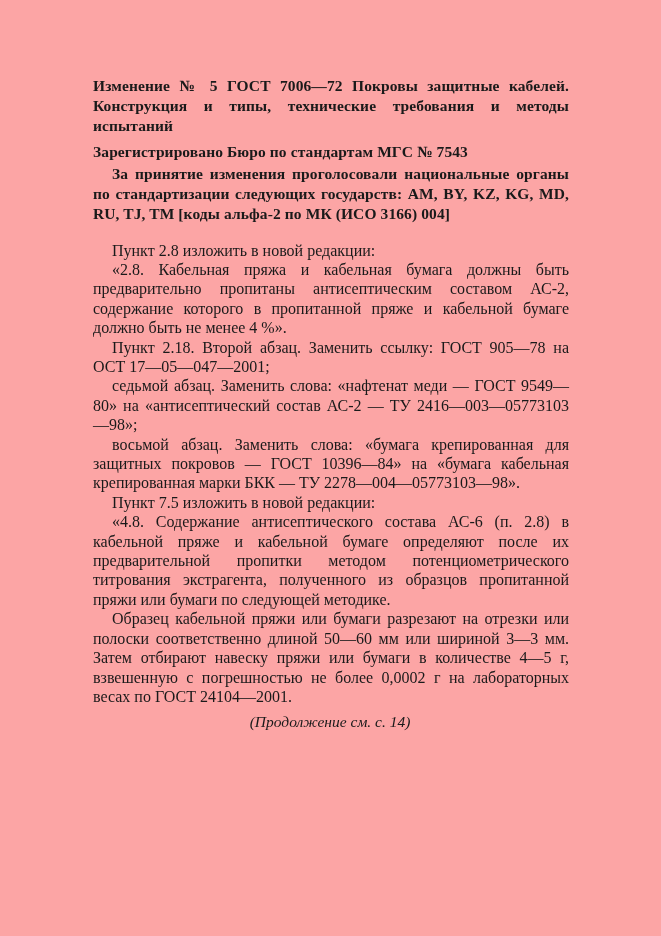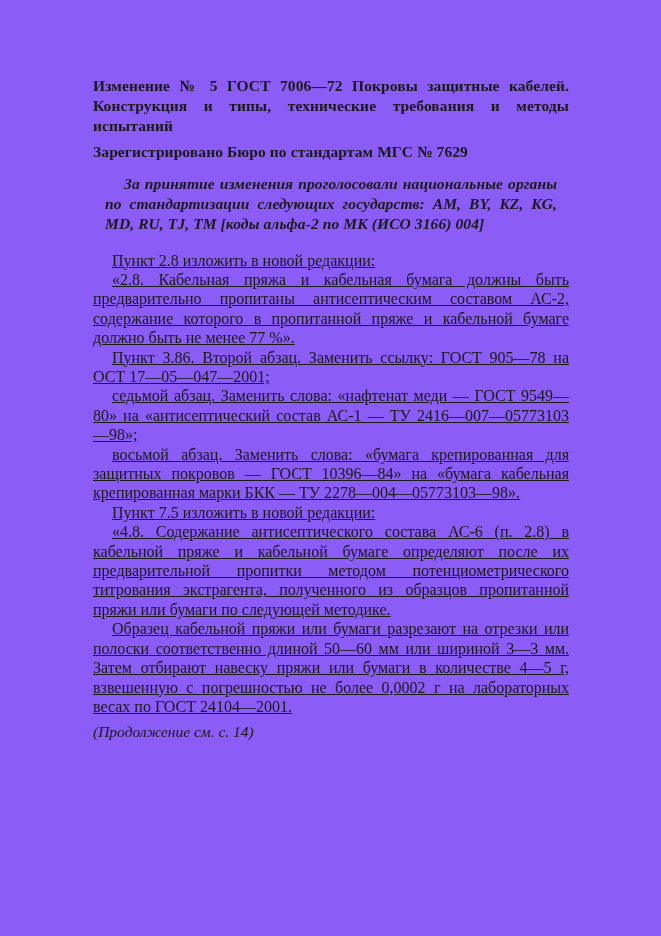--- a/index.html
+++ b/index.html
@@ -9,21 +9,21 @@
   body {
     width: 661px;
     height: 936px;
     background: #ffffff;
     overflow: hidden;
   }
   .page {
     position: relative;
     width: 661px;
     height: 936px;
-    background: #8b5cf6;
+    background: #fca5a5;
     font-family: "Liberation Serif", "DejaVu Serif", serif;
     color: #1a1a1a;
   }
   .content {
     position: absolute;
     left: 93px;
     top: 76px;
     width: 476px;
   }
   .hd {
@@ -32,55 +32,53 @@
     line-height: 19.8px;
     text-align: justify;
     margin: 0 0 7px 0;
     letter-spacing: 0.1px;
   }
   .hd.tight {
     margin-bottom: 2px;
   }
   .hd.indent {
     text-indent: 19px;
-    margin: 12px;
-    font-style: italic;
+    margin: 0;
   }
   .body-block {
     margin-top: 17px;
   }
   .bp {
     font-size: 16px;
     line-height: 19.4px;
     text-align: justify;
     text-indent: 19px;
     margin: 0;
-    text-decoration: underline;
   }
   .continuation {
     font-size: 15.5px;
     font-style: italic;
-    text-align: left;
+    text-align: center;
     margin: 7px 2px 0 0;
   }
 </style>
 </head>
 <body>
 
 <div class="page">
   <div class="content">
     <p class="hd">Изменение № 5 ГОСТ 7006—72 Покровы защитные кабелей. Конструкция и типы, технические требования и методы испытаний</p>
-    <p class="hd tight">Зарегистрировано Бюро по стандартам МГС № 7629</p>
+    <p class="hd tight">Зарегистрировано Бюро по стандартам МГС № 7543</p>
     <p class="hd indent">За принятие изменения проголосовали национальные органы по стандартизации следующих государств: AM, BY, KZ, KG, MD, RU, TJ, TM [коды альфа-2 по МК (ИСО 3166) 004]</p>
 
     <div class="body-block">
       <p class="bp">Пункт 2.8 изложить в новой редакции:</p>
-      <p class="bp">«2.8. Кабельная пряжа и кабельная бумага должны быть предварительно пропитаны антисептическим составом АС-2, содержание которого в пропитанной пряже и кабельной бумаге должно быть не менее 77 %».</p>
-      <p class="bp">Пункт 3.86. Второй абзац. Заменить ссылку: ГОСТ 905—78 на ОСТ 17—05—047—2001;</p>
-      <p class="bp">седьмой абзац. Заменить слова: «нафтенат меди — ГОСТ 9549—80» на «антисептический состав АС-1 — ТУ 2416—007—05773103—98»;</p>
+      <p class="bp">«2.8. Кабельная пряжа и кабельная бумага должны быть предварительно пропитаны антисептическим составом АС-2, содержание которого в пропитанной пряже и кабельной бумаге должно быть не менее 4 %».</p>
+      <p class="bp">Пункт 2.18. Второй абзац. Заменить ссылку: ГОСТ 905—78 на ОСТ 17—05—047—2001;</p>
+      <p class="bp">седьмой абзац. Заменить слова: «нафтенат меди — ГОСТ 9549—80» на «антисептический состав АС-2 — ТУ 2416—003—05773103—98»;</p>
       <p class="bp">восьмой абзац. Заменить слова: «бумага крепированная для защитных покровов — ГОСТ 10396—84» на «бумага кабельная крепированная марки БКК — ТУ 2278—004—05773103—98».</p>
       <p class="bp">Пункт 7.5 изложить в новой редакции:</p>
       <p class="bp">«4.8. Содержание антисептического состава АС-6 (п. 2.8) в кабельной пряже и кабельной бумаге определяют после их предварительной пропитки методом потенциометрического титрования экстрагента, полученного из образцов пропитанной пряжи или бумаги по следующей методике.</p>
       <p class="bp">Образец кабельной пряжи или бумаги разрезают на отрезки или полоски соответственно длиной 50—60 мм или шириной 3—3 мм. Затем отбирают навеску пряжи или бумаги в количестве 4—5 г, взвешенную с погрешностью не более 0,0002 г на лабораторных весах по ГОСТ 24104—2001.</p>
     </div>
 
     <p class="continuation">(Продолжение см. с. 14)</p>
   </div>
 </div>
 

